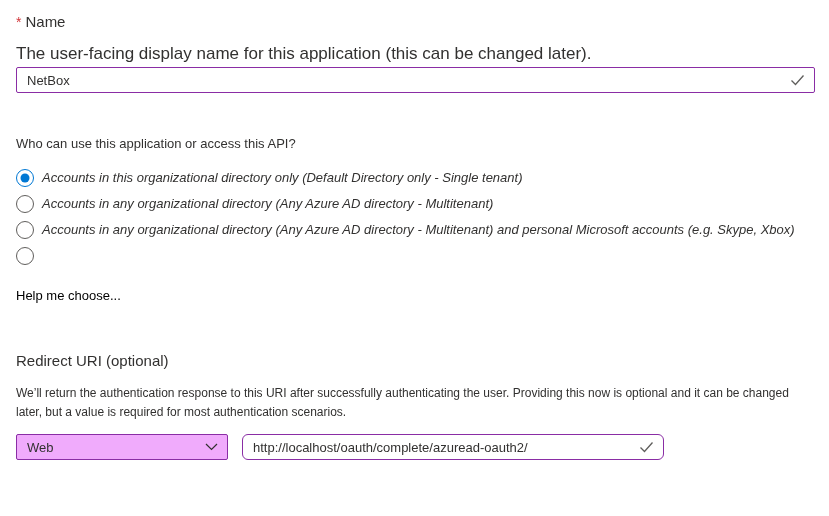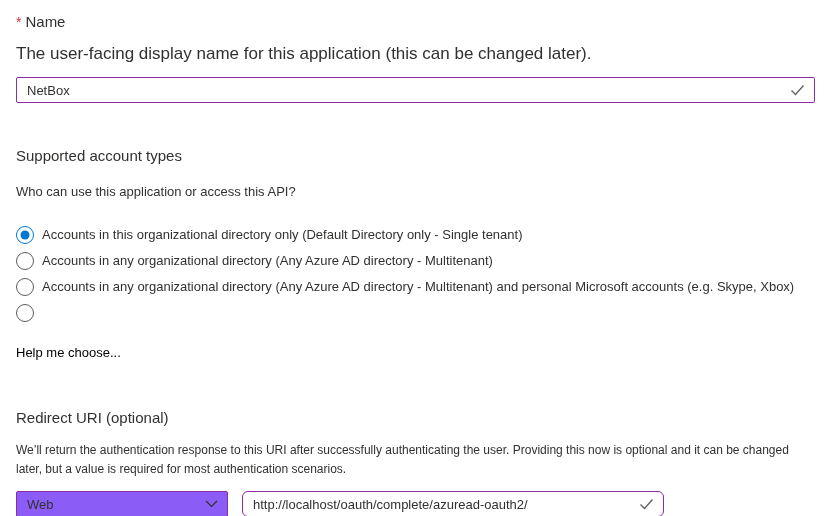--- a/index.html
+++ b/index.html
@@ -15,37 +15,37 @@
   .section-heading {
     font-size: 15px; font-weight: 400; line-height: 20px; color: #323130;
   }
   .required-marker { color: #d13438; margin-right: 4px; font-size: 14px; }
 
   .field-desc {
     font-size: 17px; line-height: 17px; color: #323130; margin-top: 13px;
     max-width: 800px;
   }
 
-  .text-input-wrap { position: relative; margin-top: 15px; }
+  .text-input-wrap { position: relative; margin-top: 5px; }
   .text-input {
     width: 100%; height: 26px;
     border: 1.5px solid #8a2da5; border-radius: 2px;
     font-family: "Liberation Sans", "DejaVu Sans", sans-serif;
     font-size: 13px; color: #323130;
     padding: 0 30px 0 10px; outline: none; background: #fff;
   }
   .input-valid-icon {
     position: absolute; right: 10px; top: 50%; transform: translateY(-50%);
     display: flex; align-items: center;
   }
 
   .account-types { margin-top: 43px; }
   .question { font-size: 13px; line-height: 16px; margin-top: 18px; }
 
-  .radio-group { margin-top: 22px; }
+  .radio-group { margin-top: 13px; font-style: italic; }
   .radio-row { display: flex; align-items: center; height: 26px; cursor: pointer; }
   .radio {
     width: 18px; height: 18px; border-radius: 50%;
     border: 1.5px solid #605e5c; background: #fff;
     flex: 0 0 auto; margin-right: 8px; position: relative;
   }
   .radio.checked { border-color: #0078d4; }
   .radio.checked::after {
     content: ""; position: absolute; left: 50%; top: 50%;
     width: 9px; height: 9px; border-radius: 50%;
@@ -60,21 +60,21 @@
   }
 
   .redirect-section { margin-top: 47px; }
   .redirect-desc {
     font-size: 12px; line-height: 19px; margin-top: 13px; max-width: 800px;
   }
 
   .uri-row { display: flex; margin-top: 12px; }
   .platform-select {
     position: relative; width: 212px; height: 26px;
-    border: 1.5px solid #8a2da5; border-radius: 2px; background: #8b5cf6;
+    border: 1.5px solid #8a2da5; border-radius: 2px; background: #f0abfc;
     display: flex; align-items: center;
     font-size: 13px; color: #323130;
     padding: 0 28px 0 10px; cursor: pointer; margin-right: 14px;
   }
   .select-chevron {
     position: absolute; right: 9px; top: 50%; transform: translateY(-50%);
     display: flex; align-items: center;
   }
   .uri-input-wrap { position: relative; width: 422px; }
   .uri-input-wrap .text-input { margin-top: 0; border-radius: 6px; }
@@ -91,21 +91,20 @@
   <div class="text-input-wrap">
     <input class="text-input" type="text" value="NetBox" style="">
     <span class="input-valid-icon">
       <svg width="15" height="12" viewBox="0 0 15 12">
           <polyline points="1.5,6.5 5.5,10.5 13.5,1.5" fill="none" stroke="#5f5e5c" stroke-width="1.3"></polyline>
         </svg>
     </span>
   </div>
 
   <div class="account-types">
-    <div class="section-heading">Supported account types</div>
     <div class="question">Who can use this application or access this API?</div>
 
     <div class="radio-group">
       <div class="radio-row">
         <span class="radio checked"></span>
         <span class="radio-label">Accounts in this organizational directory only (Default Directory only - Single tenant)</span>
       </div>
       <div class="radio-row">
         <span class="radio"></span>
         <span class="radio-label">Accounts in any organizational directory (Any Azure AD directory - Multitenant)</span>

